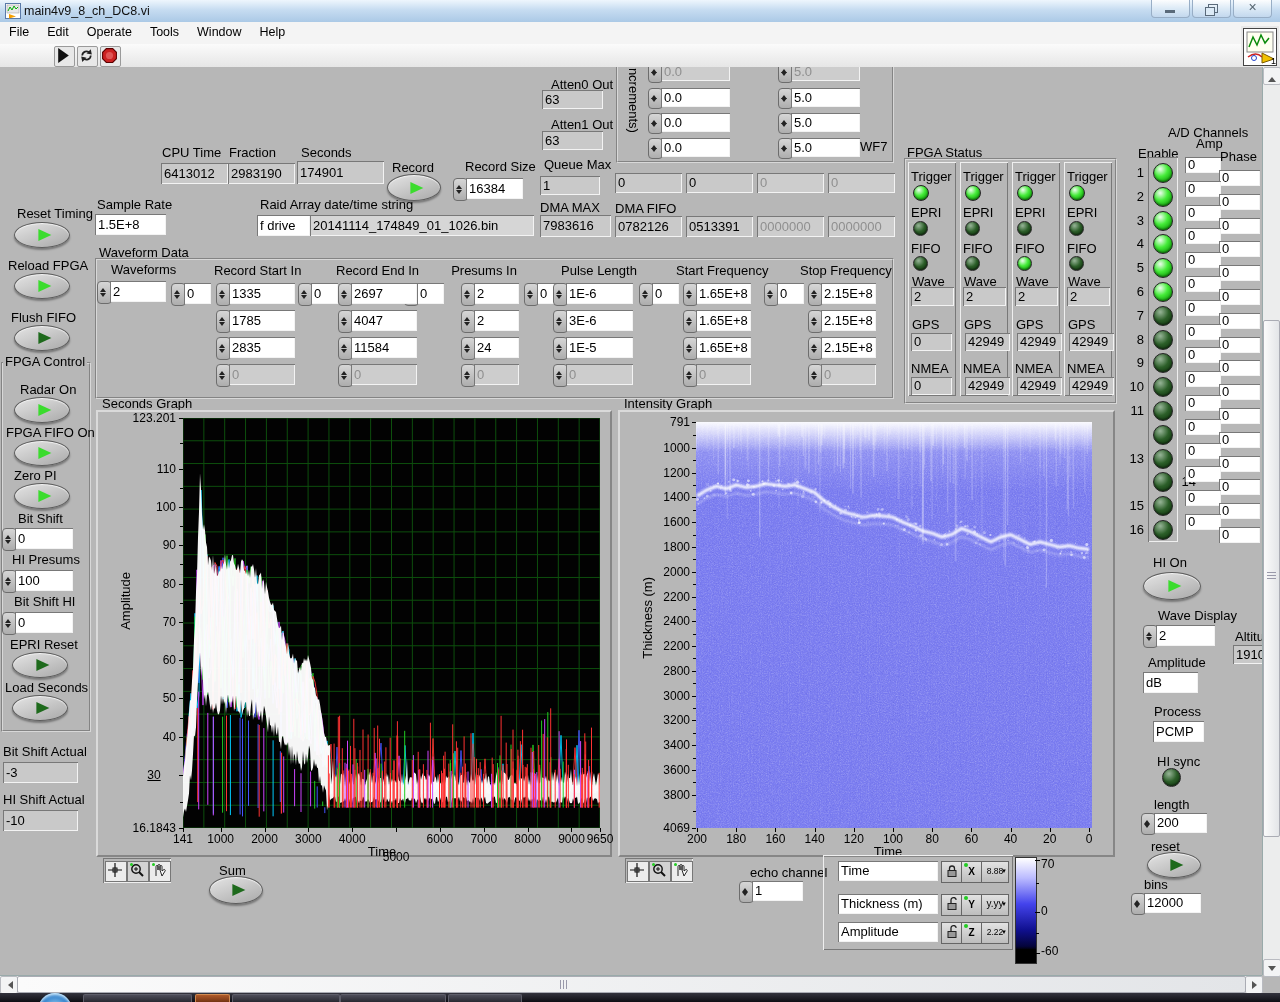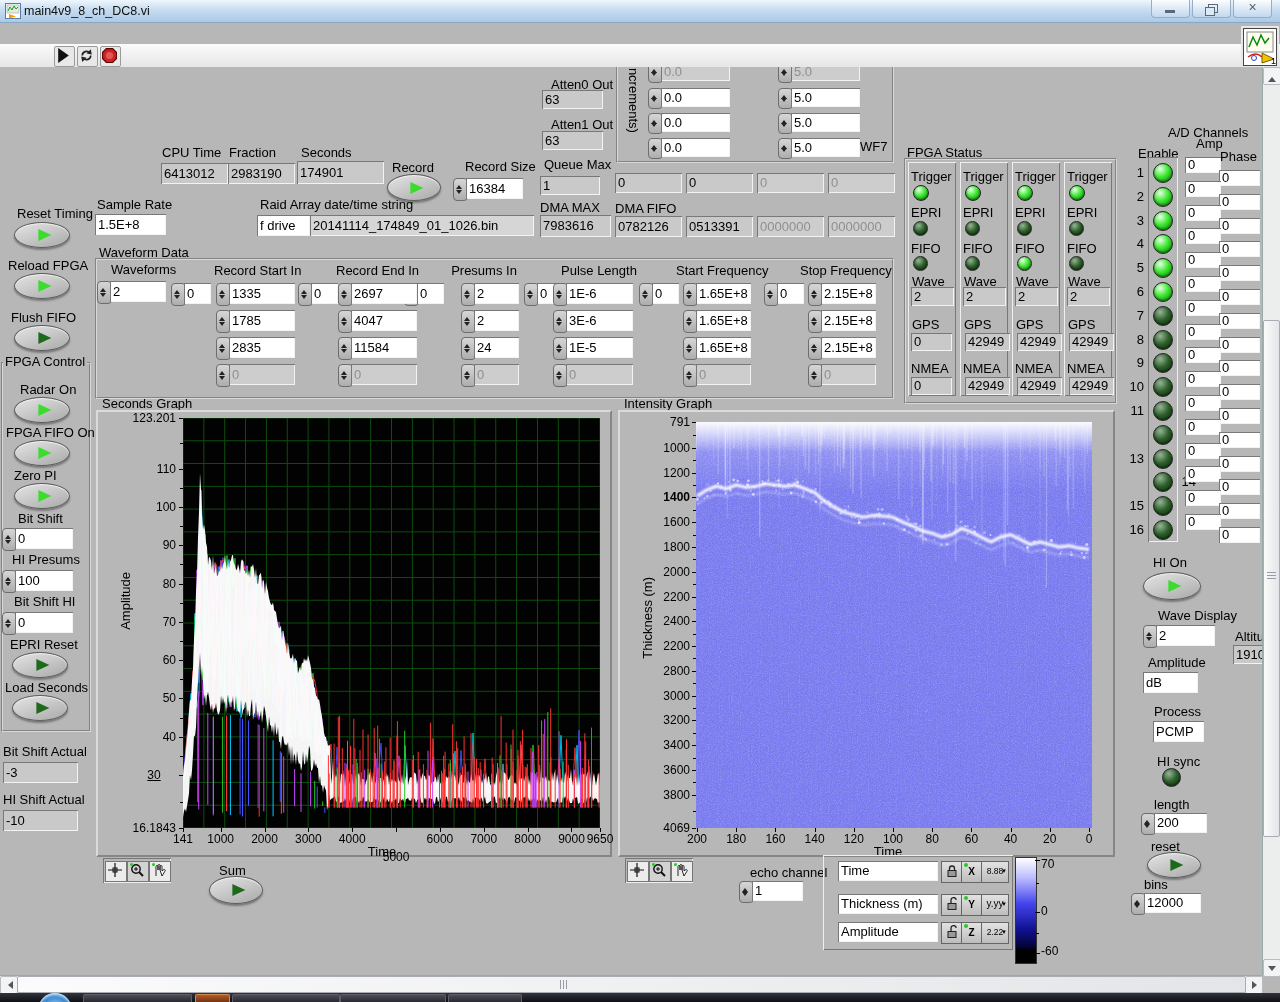--- a/index.html
+++ b/index.html
@@ -67,20 +67,21 @@
       <div class="winbtn">
           <div style="position:absolute;left:13px;top:10px;width:10px;height:3px;background:#5a6a7a;"></div>
         </div>
       <div class="winbtn">
           <div style="position:absolute;left:15px;top:4px;width:8px;height:7px;border:1px solid #5a6a7a;"></div>
           <div style="position:absolute;left:12px;top:7px;width:8px;height:7px;border:1px solid #5a6a7a;background:#dceaf6;"></div>
         </div>
       <div class="winbtn" style="font-size:14px;color:#55646f;">×</div>
     </div>
   </div>
+  <div class="menubar" id="menubar"><span class="menuitem">File</span><span class="menuitem">Edit</span><span class="menuitem">Operate</span><span class="menuitem">Tools</span><span class="menuitem">Window</span><span class="menuitem">Help</span></div>
   <div class="toolbarrow" id="toolbarrow">
     <div class="tbtn" style="left:54px;">
       <svg viewBox="0 0 16 16" width="17" height="17">
           <polygon points="3,1 13,8 3,15" fill="#111"></polygon>
         </svg>
     </div>
     <div class="tbtn" style="left:77px;">
       <svg viewBox="0 0 16 16" width="17" height="17">
           <path d="M4 8a4 4 0 0 1 7-2.5" fill="none" stroke="#222" stroke-width="1.6"></path>
           <polygon points="12,2 13,7 8,6" fill="#222"></polygon>
@@ -625,21 +626,21 @@
       <div class="ticklabel" style="left: 551.495px; top: 766px; width: 40px; height: 12px; line-height: 12px; text-align: center;">9000</div>
       <div class="tick" style="left: 571.495px; top: 761px; width: 1px; height: 4px; line-height: 4px;"></div>
       <div class="ticklabel" style="left: 580px; top: 766px; width: 40px; height: 12px; line-height: 12px; text-align: center;">9650</div>
       <div class="tick" style="left: 600px; top: 761px; width: 1px; height: 4px; line-height: 4px;"></div>
       <div class="ticklabel" style="left: 644px; top: 349px; width: 46px; height: 12px; line-height: 12px; text-align: right;">791</div>
       <div class="tick" style="left: 692px; top: 355px; width: 4px; height: 1px; line-height: 1px;"></div>
       <div class="ticklabel" style="left: 644px; top: 374.886px; width: 46px; height: 12px; line-height: 12px; text-align: right;">1000</div>
       <div class="tick" style="left: 692px; top: 380.886px; width: 4px; height: 1px; line-height: 1px;"></div>
       <div class="ticklabel" style="left: 644px; top: 399.657px; width: 46px; height: 12px; line-height: 12px; text-align: right;">1200</div>
       <div class="tick" style="left: 692px; top: 405.657px; width: 4px; height: 1px; line-height: 1px;"></div>
-      <div class="ticklabel" style="left: 644px; top: 424.428px; width: 46px; height: 12px; line-height: 12px; text-align: right; font-weight: bold;">1400</div>
+      <div class="ticklabel" style="left: 644px; top: 424.428px; width: 46px; height: 12px; line-height: 12px; text-align: right;">1400</div>
       <div class="tick" style="left: 692px; top: 430.428px; width: 4px; height: 1px; line-height: 1px;"></div>
       <div class="ticklabel" style="left: 644px; top: 449.2px; width: 46px; height: 12px; line-height: 12px; text-align: right;">1600</div>
       <div class="tick" style="left: 692px; top: 455.2px; width: 4px; height: 1px; line-height: 1px;"></div>
       <div class="ticklabel" style="left: 644px; top: 473.971px; width: 46px; height: 12px; line-height: 12px; text-align: right;">1800</div>
       <div class="tick" style="left: 692px; top: 479.971px; width: 4px; height: 1px; line-height: 1px;"></div>
       <div class="ticklabel" style="left: 644px; top: 498.742px; width: 46px; height: 12px; line-height: 12px; text-align: right;">2000</div>
       <div class="tick" style="left: 692px; top: 504.742px; width: 4px; height: 1px; line-height: 1px;"></div>
       <div class="ticklabel" style="left: 644px; top: 523.513px; width: 46px; height: 12px; line-height: 12px; text-align: right;">2200</div>
       <div class="tick" style="left: 692px; top: 529.513px; width: 4px; height: 1px; line-height: 1px;"></div>
       <div class="ticklabel" style="left: 644px; top: 548.284px; width: 46px; height: 12px; line-height: 12px; text-align: right;">2400</div>

